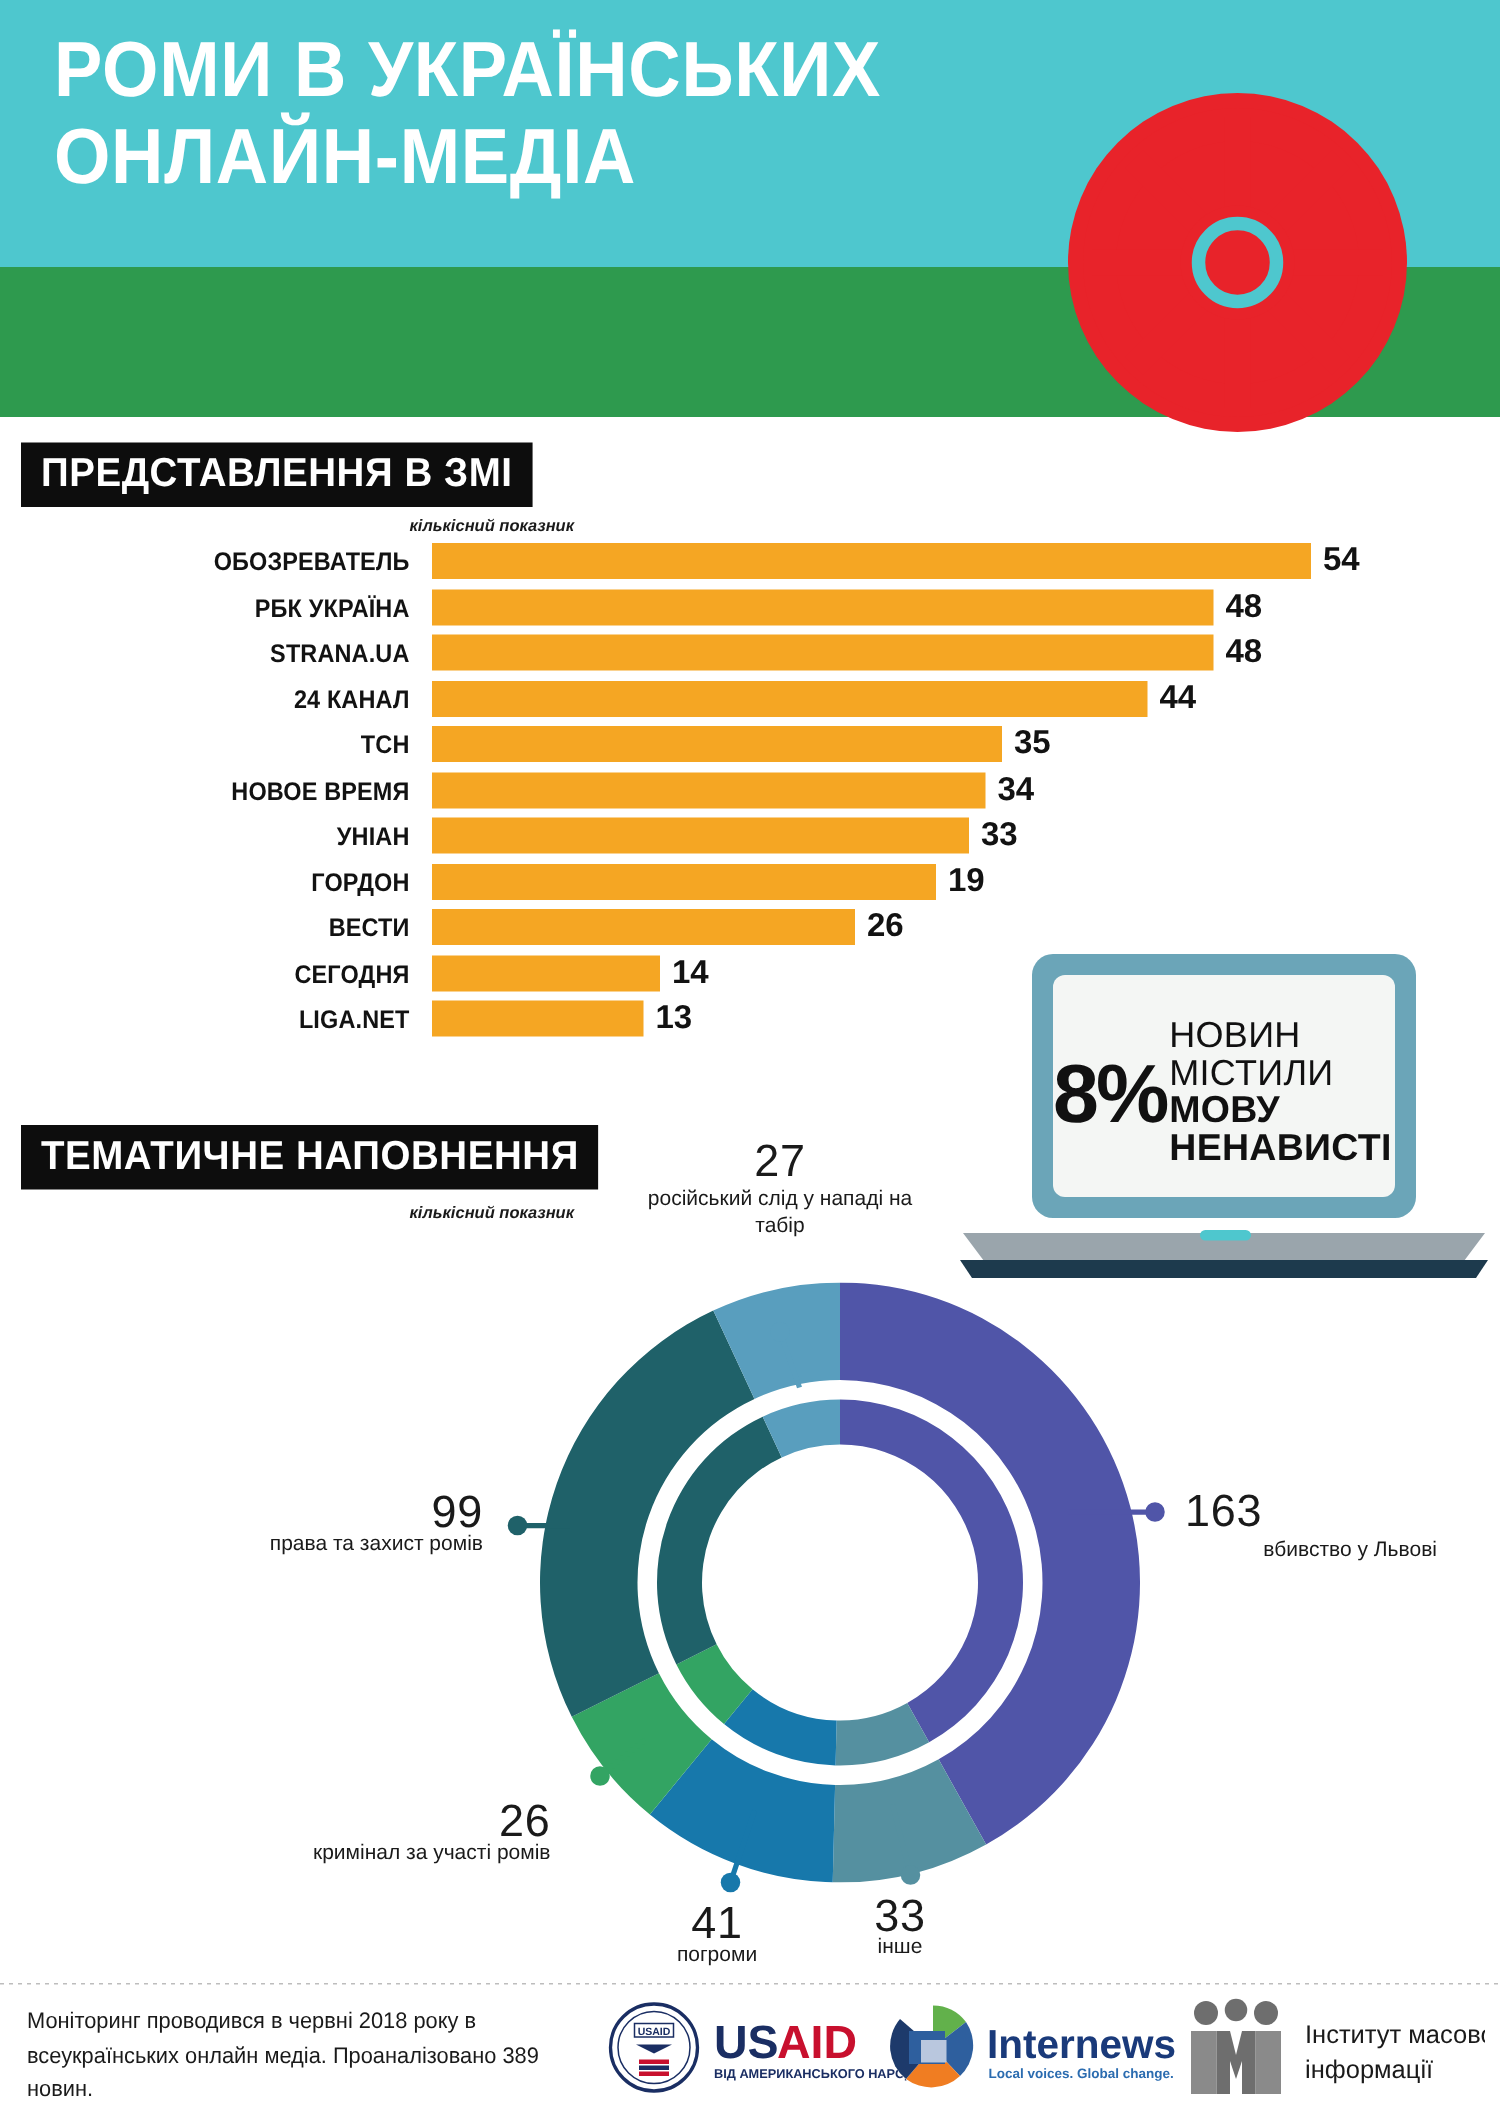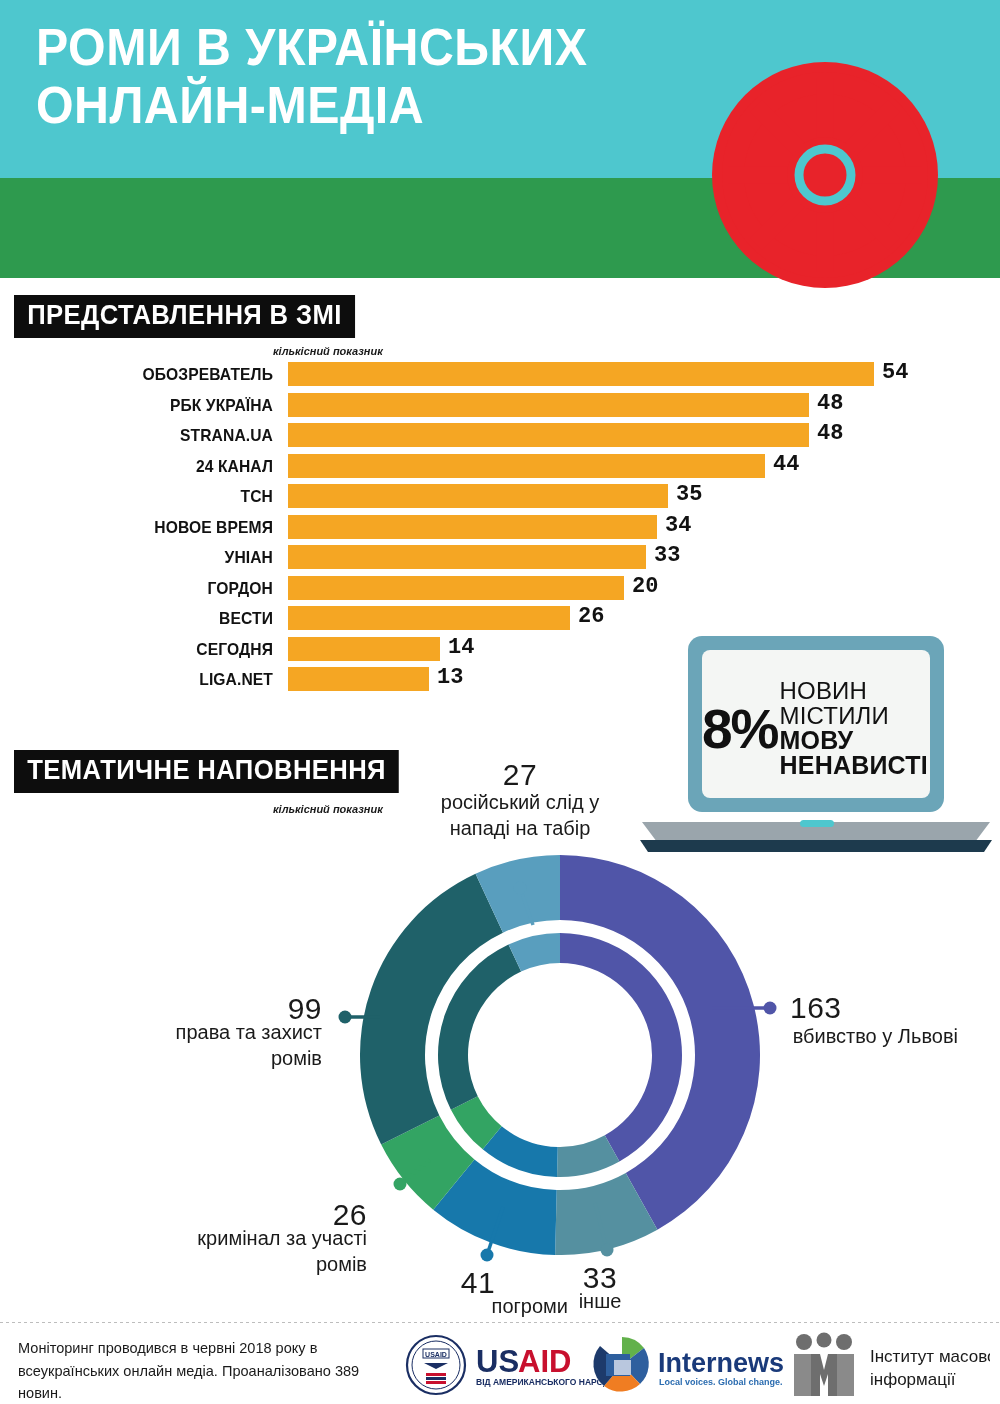--- a/index.html
+++ b/index.html
@@ -48,39 +48,39 @@
   #bar-chart { position:absolute; left:0; top:362px; width:960px;padding-left:15px; }
   .bar-row { position:relative; height:30.5px; }
   .bar-label {
     position:absolute; left:0; top:3px; width:258px; text-align:right;
     font-size:17px; font-weight:700; color:#121212; letter-spacing:0.1px;
     transform: scaleX(0.92); transform-origin: right top;
   }
   .bar-track { position:absolute; left:273px; top:0; height:24px; }
   .bar-fill  { height:24px; background:#f5a623; }
   .bar-value {
-    position:absolute; top:-2px; font-size:22px; font-weight:700; color:#121212;font-family:Liberation Mono, monospace;
+    position:absolute; top:-2px; font-size:22px; font-weight:700; color:#121212;
   }
 
   
   #laptop { position:absolute; left:640px; top:634px; width:352px; height:218px; }
   .lt-text {
     position:absolute; left:702px; top:684px; width:250px; height:90px;
     display:flex; align-items:center;
   }
   .lt-pct { font-size:55px; font-weight:700; color:#111; letter-spacing:-2px; line-height:1; }
   .lt-lines { margin-left:2px; line-height:1.02; }
   .lt-thin  { font-size:24px; font-weight:400; color:#111; letter-spacing:0.2px; display:block; }
   .lt-bold  { font-size:25px; font-weight:700; color:#111; letter-spacing:0.2px; display:block; }
 
   
   #donut-wrap { position:absolute; left:360px; top:855px; width:400px; height:400px; }
 
   .d-num  { position:absolute; font-size:30px; font-weight:400; color:#1a1a1a; letter-spacing:0.5px; }
-  .d-txt  { position:absolute; font-size:20px; font-weight:400; color:#1a1a1a; line-height:1.28; }
+  .d-txt  { position:absolute; font-size:14px; font-weight:400; color:#1a1a1a; line-height:1.28; }
 
   
   .foot-rule { position:absolute; left:0; top:1322px; width:1000px; height:1px;
                background:repeating-linear-gradient(to right,#bdbdbd 0 3px,transparent 3px 6px); }
   #foot-text {
     position:absolute; left:18px; top:1337px; width:370px;
     font-size:15px; line-height:1.5; color:#1a1a1a;
     transform: scaleX(0.97); transform-origin: left top;
   }
   #logos { position:absolute; left:400px; top:1330px; width:590px; height:70px; }
@@ -165,21 +165,21 @@
         <div class="bar-track" style="width: 358px;">
           <div class="bar-fill" style="width: 100%; background: rgb(245, 166, 35);"></div>
         </div>
         <div class="bar-value" style="left: 639px;">33</div>
       </div>
       <div class="bar-row">
         <div class="bar-label">ГОРДОН</div>
         <div class="bar-track" style="width: 336px;">
           <div class="bar-fill" style="width: 100%; background: rgb(245, 166, 35);"></div>
         </div>
-        <div class="bar-value" style="left: 617px;">20</div>
+        <div class="bar-value" style="left: 617px;">19</div>
       </div>
       <div class="bar-row">
         <div class="bar-label">ВЕСТИ</div>
         <div class="bar-track" style="width: 282px;">
           <div class="bar-fill" style="width: 100%; background: rgb(245, 166, 35);"></div>
         </div>
         <div class="bar-value" style="left: 563px;">26</div>
       </div>
       <div class="bar-row">
         <div class="bar-label">СЕГОДНЯ</div>
@@ -289,20 +289,20 @@
       <line x1="380" y1="1017" x2="345" y2="1017" stroke="#1f6169" stroke-width="3.5"></line>
       <circle cx="345" cy="1017" r="6.5" fill="#1f6169"></circle>
       <line x1="533" y1="925" x2="520" y2="888" stroke="#599ebe" stroke-width="3.5"></line>
       <circle cx="520" cy="888" r="6.5" fill="#599ebe"></circle>
     </svg>
     <div class="d-num" style="left: 790px; top: 991px;">163</div>
     <div class="d-txt" style="top: 1024px; left: 778px; width: 180px; text-align: right;">вбивство у Львові</div>
     <div class="d-num" style="left: 540px; top: 1261px; width: 120px; text-align: center;">33</div>
     <div class="d-txt" style="top: 1289px; left: 510px; width: 180px; text-align: center;">інше</div>
     <div class="d-num" style="left: 418px; top: 1266px; width: 120px; text-align: center;">41</div>
-    <div class="d-txt" style="top: 1294px; left: 388px; width: 180px; text-align: right;">погроми</div>
+    <div class="d-txt" style="top: 1294px; left: 388px; width: 180px; text-align: center;">погроми</div>
     <div class="d-num" style="left: auto; top: 1198px; right: 633px;">26</div>
     <div class="d-txt" style="top: 1226px; left: 187px; width: 180px; text-align: right;">кримінал за участі ромів</div>
     <div class="d-num" style="left: auto; top: 992px; right: 678px;">99</div>
     <div class="d-txt" style="top: 1020px; left: 142px; width: 180px; text-align: right;">права та захист ромів</div>
     <div class="d-num" style="left: 460px; top: 758px; width: 120px; text-align: center;">27</div>
     <div class="d-txt" style="top: 790px; left: 430px; width: 180px; text-align: center;">російський слід у нападі на табір</div>
   </div>
 
 </body></html>

